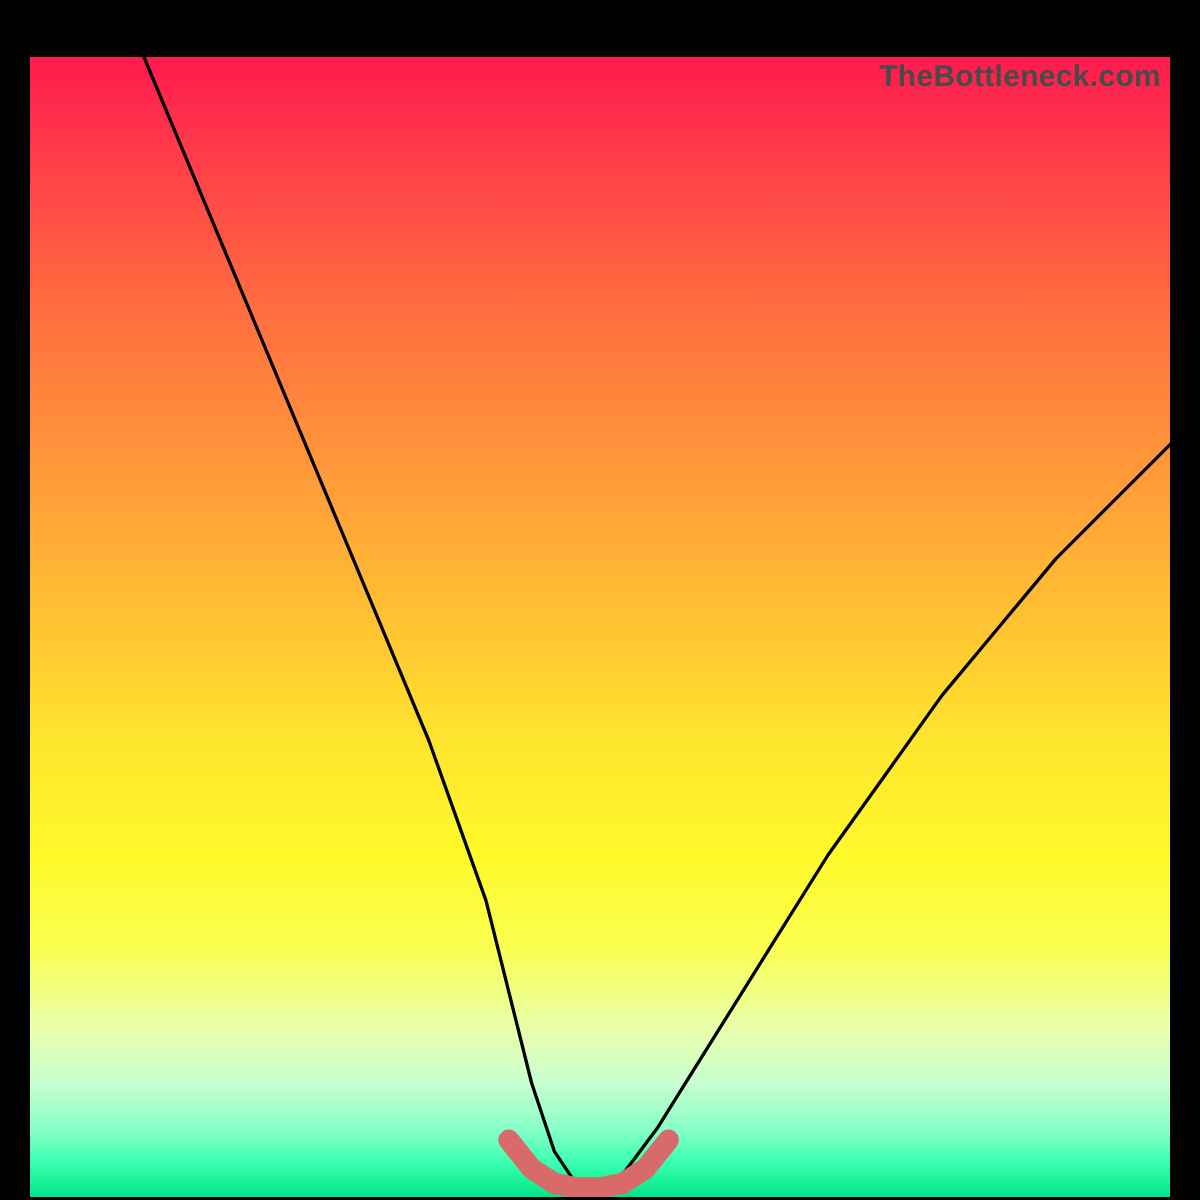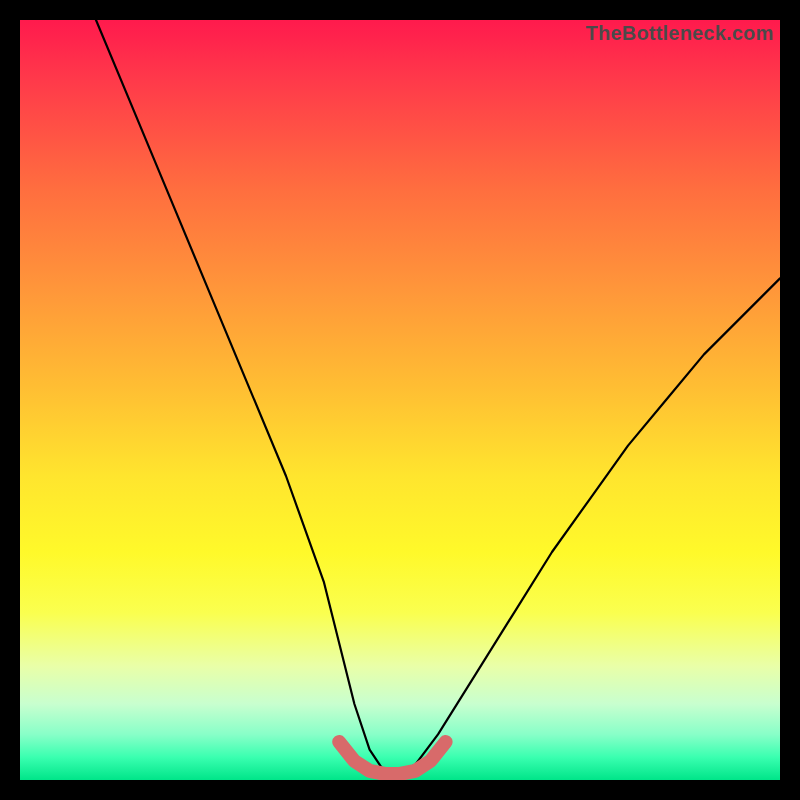--- a/index.html
+++ b/index.html
@@ -6,21 +6,21 @@
   html, body { width: 800px; height: 800px; overflow: hidden; background: #000; }
   .frame {
     width: 800px;
     height: 800px;
     background: #000;
     position: relative;
   }
   .plot-area {
     position: absolute;
     left: 20px;
-    top: 20px;
+    top: 38px;
     width: 760px;
     height: 760px;
     background: linear-gradient(
       to bottom,
       #ff1a4d 0%,
       #ff3a4a 8%,
       #ff6d3f 22%,
       #ff953a 35%,
       #ffbd33 48%,
       #ffe52e 60%,

